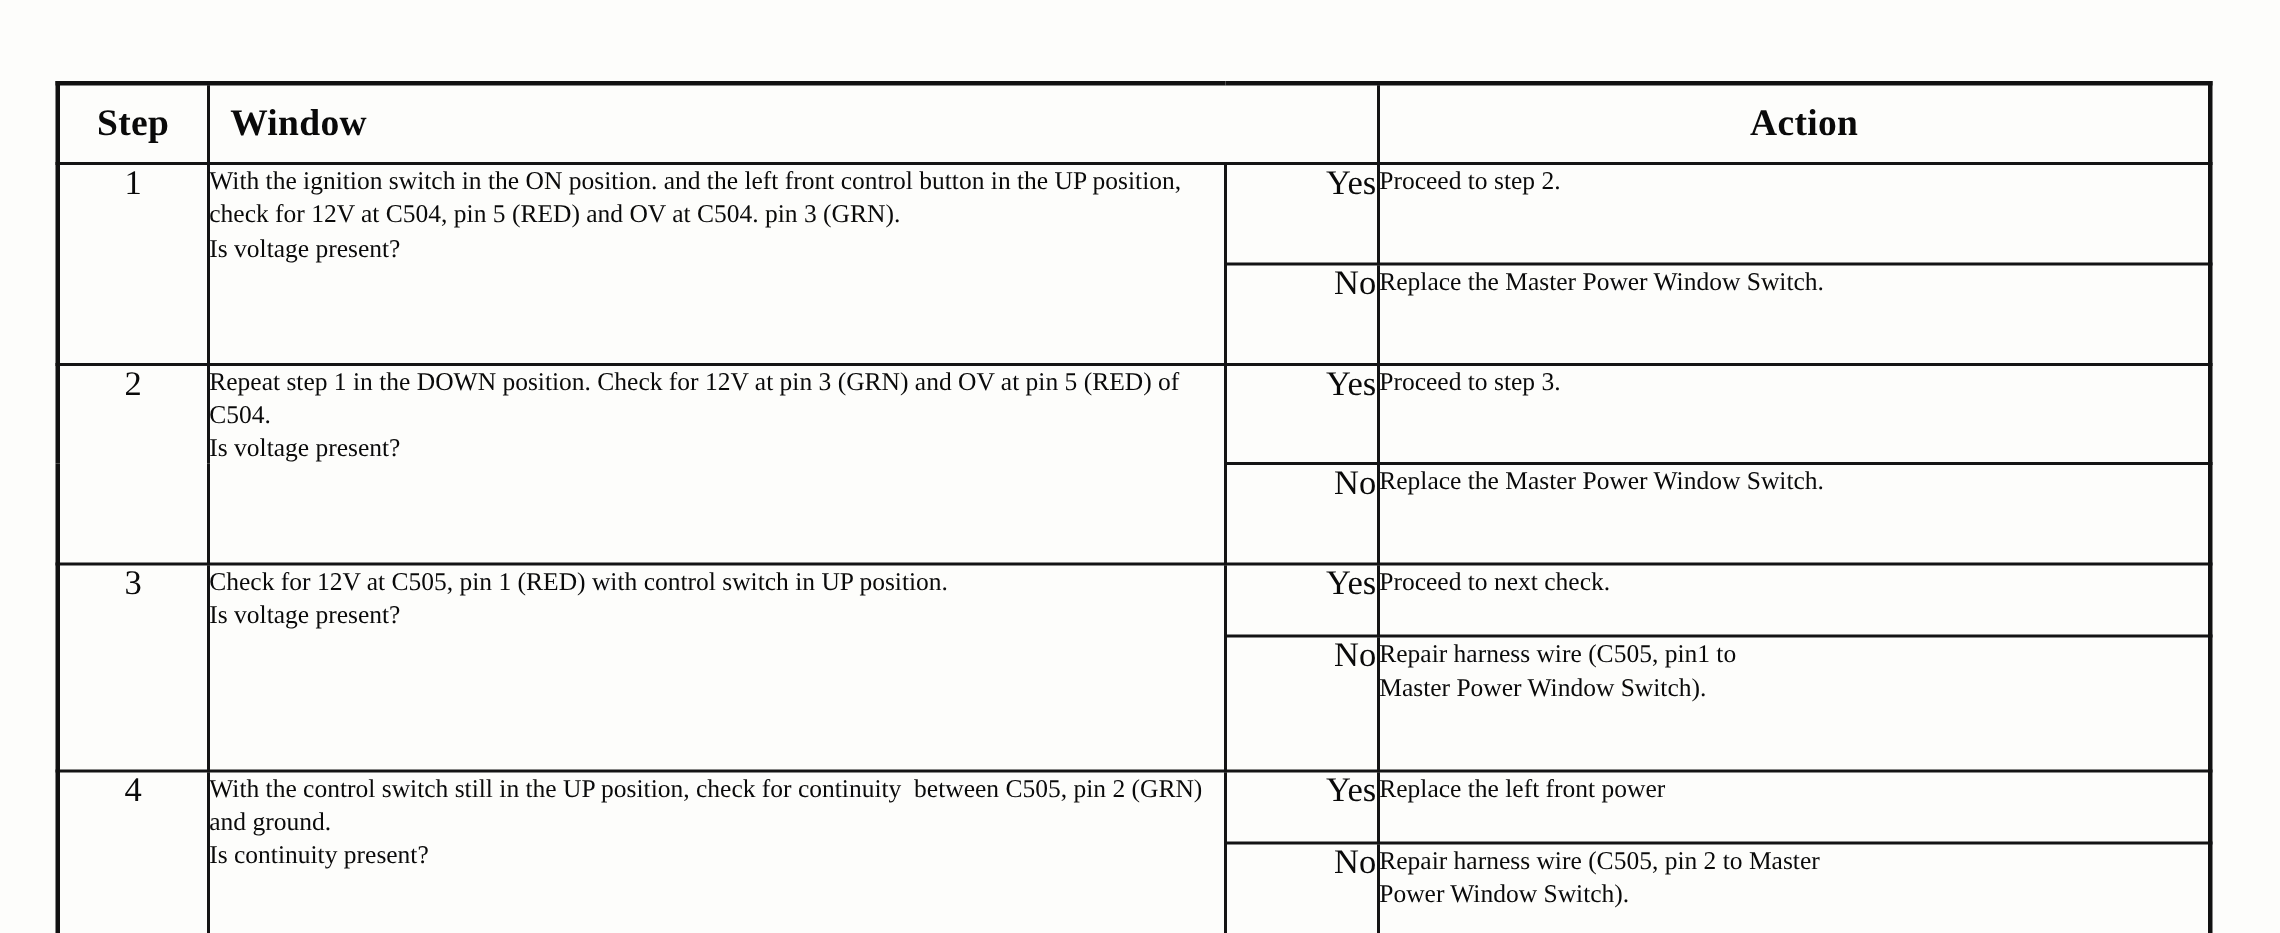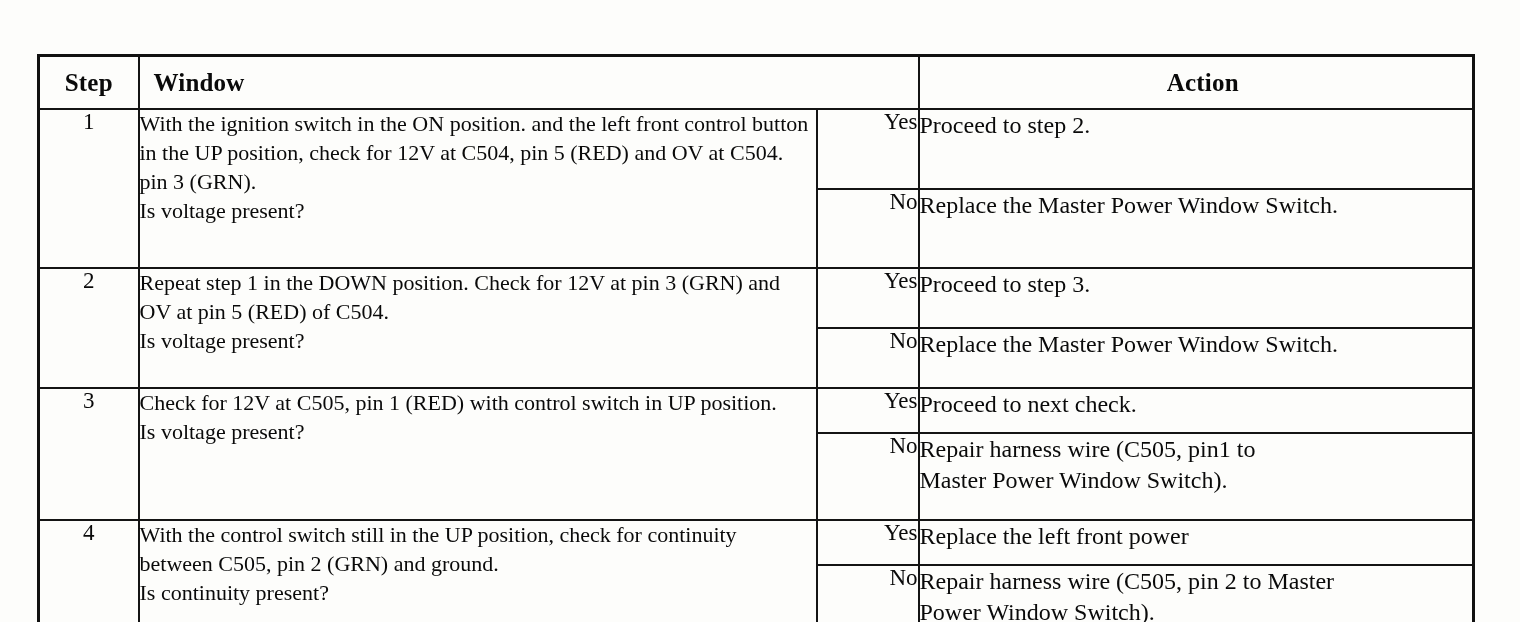--- a/index.html
+++ b/index.html
@@ -66,35 +66,35 @@
 
   
   .step-cell {
     text-align: center;
     font-size: 23px;
     line-height: 1.0;
     padding-top: 13px;
     border-top: 3px solid #111111;
   }
   .check-cell {
-    font-size: 22px;
+    font-size: 17px;
     line-height: 1.315;
     padding: 11px 10px 8px 14px;
     text-align: left;
     border-top: 3px solid #111111;
     white-space: pre-wrap;
   }
   .yesno-cell {
     text-align: right;
     font-size: 23px;
     line-height: 1.0;
     padding-top: 13px;
   }
   .action-cell {
-    font-size: 24px;
+    font-size: 17px;
     line-height: 1.30;
     padding: 11px 10px 8px 14px;
     text-align: left;
     white-space: pre-wrap;
   }
   
   .grp-top { border-top: 3px solid #111111; }
   .sub-top { border-top: 2px solid #141414; }
 </style>
 </head>

